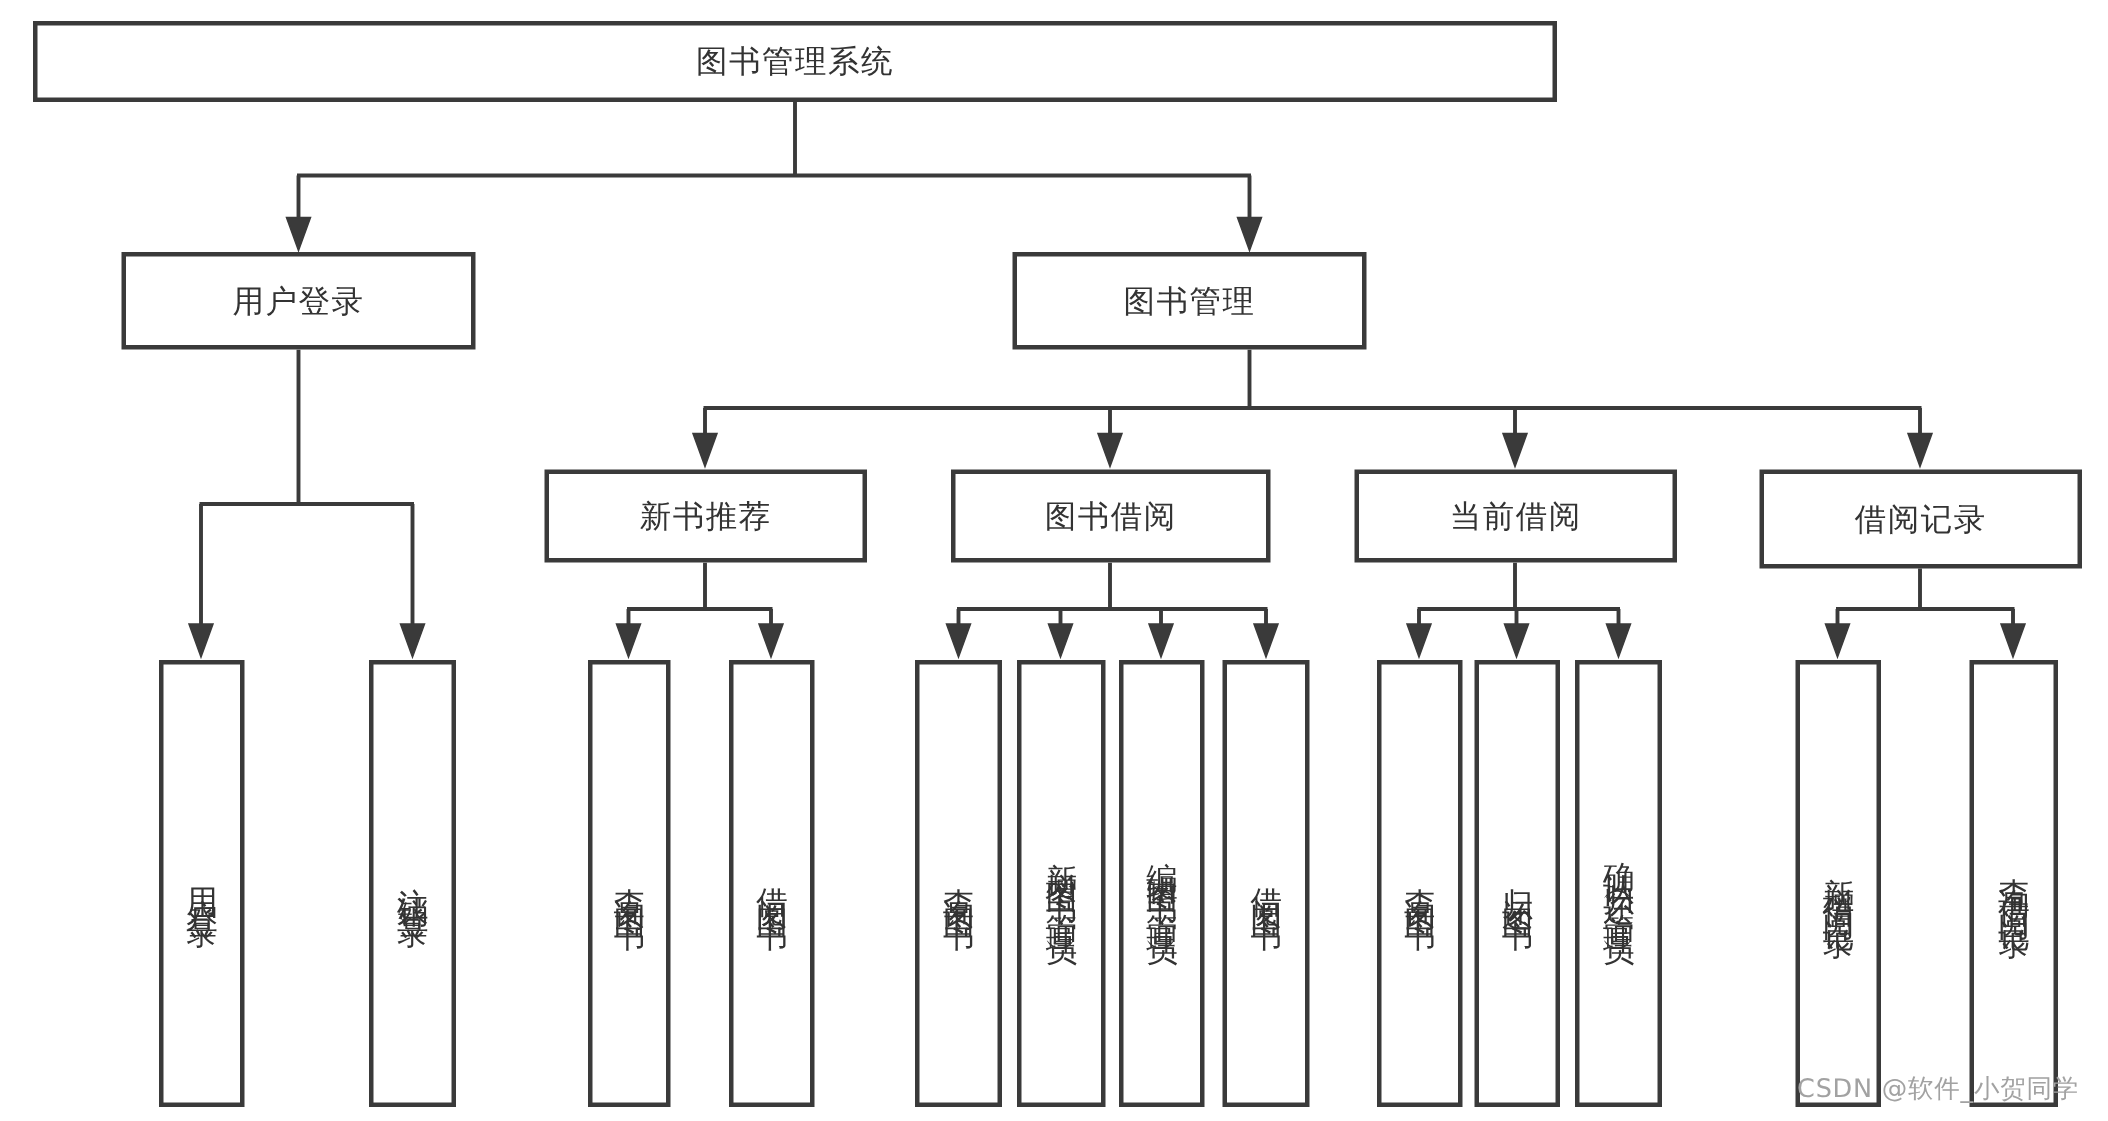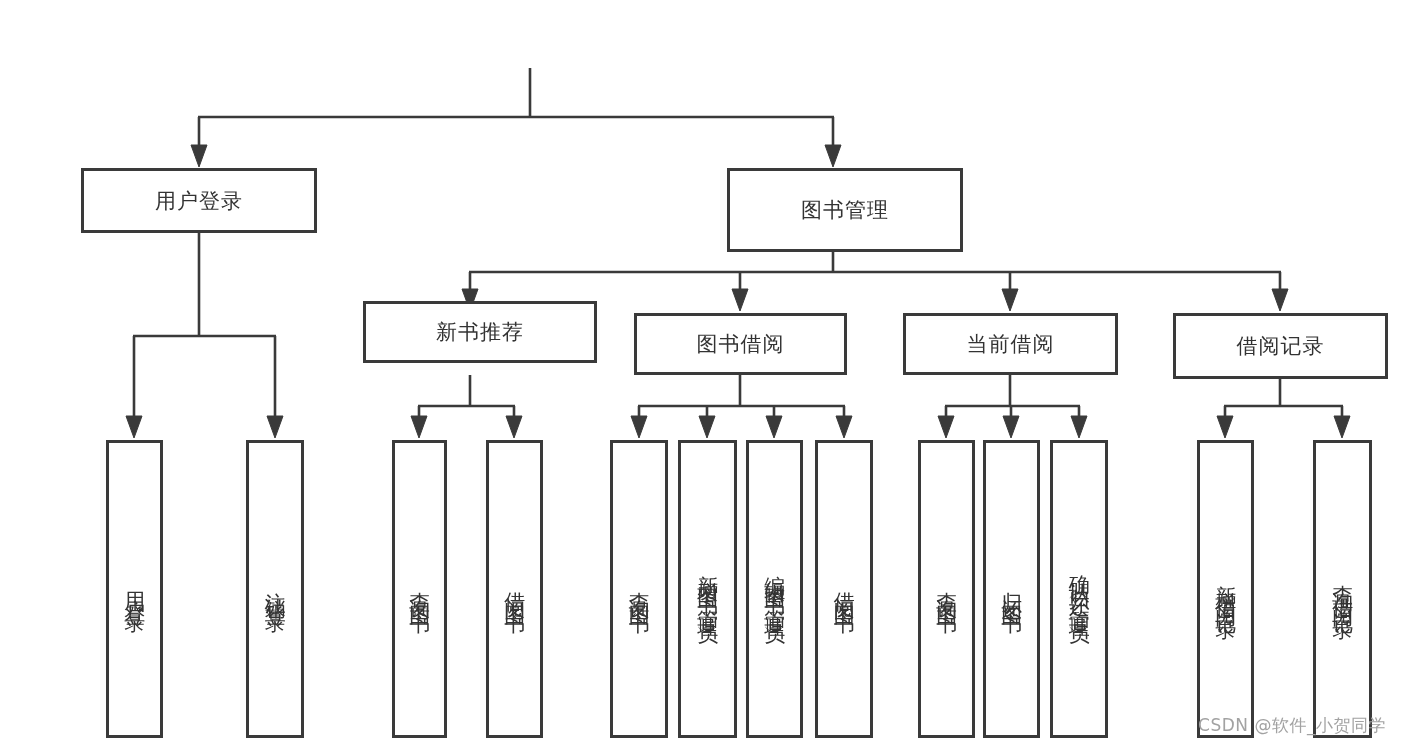--- a/index.html
+++ b/index.html
@@ -84,25 +84,26 @@
     <polygon points="1071,416 1087,416 1079,438"></polygon>
 
     <line x1="1280" y1="375" x2="1280" y2="406"></line>
     <line x1="1224" y1="406" x2="1343" y2="406"></line>
     <line x1="1225" y1="406" x2="1225" y2="420"></line>
     <line x1="1342" y1="406" x2="1342" y2="420"></line>
     <polygon points="1217,416 1233,416 1225,438"></polygon>
     <polygon points="1334,416 1350,416 1342,438"></polygon>
   </svg>
 
+  <div class="node h" style="left:22px;top:14px;width:1016px;height:54px">图书管理系统</div>
 
   <div class="node h" style="left:81px;top:168px;width:236px;height:65px">用户登录</div>
-  <div class="node h" style="left:727px;top:168px;width:236px;height:84px">图书管理</div>
+  <div class="node h" style="left:675px;top:168px;width:236px;height:65px">图书管理</div>
 
-  <div class="node h" style="left:363px;top:301px;width:234px;height:62px">新书推荐</div>
+  <div class="node h" style="left:363px;top:313px;width:215px;height:62px">新书推荐</div>
   <div class="node h" style="left:634px;top:313px;width:213px;height:62px">图书借阅</div>
   <div class="node h" style="left:903px;top:313px;width:215px;height:62px">当前借阅</div>
   <div class="node h" style="left:1173px;top:313px;width:215px;height:66px">借阅记录</div>
 
   <div class="node v" style="left:106px;top:440px;width:57px;height:298px">用户登录</div>
   <div class="node v" style="left:246px;top:440px;width:58px;height:298px">注销登录</div>
 
   <div class="node v" style="left:392px;top:440px;width:55px;height:298px">查询图书</div>
   <div class="node v" style="left:486px;top:440px;width:57px;height:298px">借阅图书</div>
 

